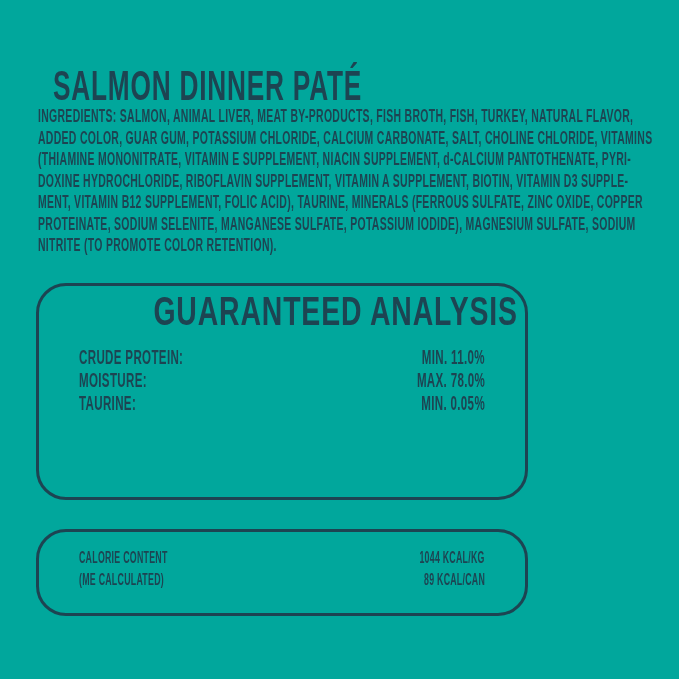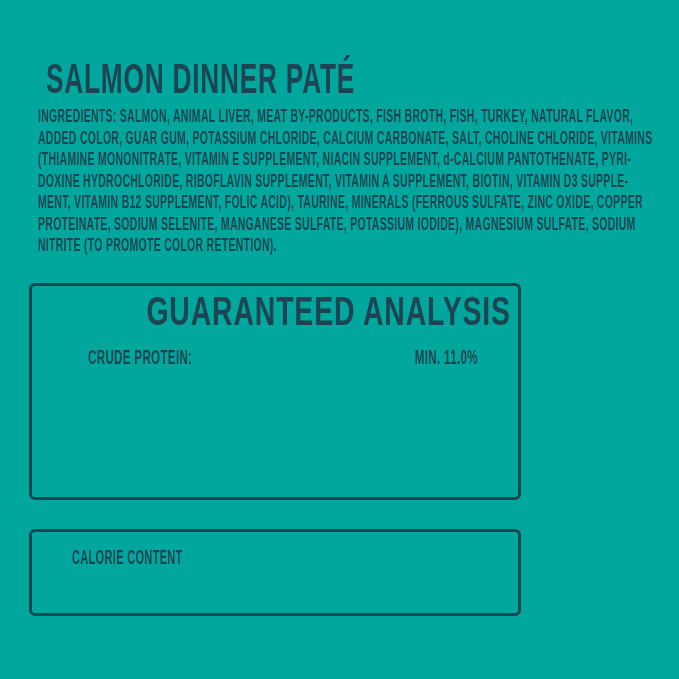--- a/index.html
+++ b/index.html
@@ -23,60 +23,60 @@
     letter-spacing: 0.03em;
   }
   .cond   { transform: scaleX(0.58); transform-origin: 0 50%; }
   .cond-r { transform: scaleX(0.58); transform-origin: 100% 50%; }
   .cond-c { transform: scaleX(0.71); transform-origin: 50% 50%; }
 
   .product-title {
     position: absolute;
     left: 38px;
     top: 49px;
-    margin: 8px;
+    margin: 15px;
     font-size: 43px;
     line-height: 43px;
     font-weight: 700;
   }
   .product-title .cond { transform: scaleX(0.61); }
 
   .ingredients {
     position: absolute;
     left: 38px;
     top: 106px;
   }
   .ing-line {
     height: 21.5px;
     line-height: 21.5px;
     font-size: 18px;
   }
 
   .panel {
     position: absolute;
-    left: 29px;
+    left: 36px;
     width: 492px;
     box-sizing: border-box;
     border: 3px solid #1D4452;
-    border-radius: 6px;
+    border-radius: 30px;
     background: transparent;
   }
   .ga-panel {
     top: 283px;
     height: 217px;
     padding: 0 40px;
   }
   .ga-heading {
     margin: 4px 0 0 0;
     text-align: center;
     font-size: 40px;
     line-height: 42px;
     font-weight: 700;
   }
-  .ga-rows { margin-top: 13px; margin-left: 16px; }
+  .ga-rows { margin-top: 13px; }
   .ga-row {
     height: 23.2px;
     font-size: 21px;
     line-height: 23.2px;
     display: flex;
     justify-content: space-between;
     align-items: center;
   }
   .ga-row .lbl { transform: scaleX(0.55); }
   .ga-row .val { transform: scaleX(0.55); }
@@ -84,21 +84,21 @@
   .cal-panel {
     top: 529px;
     height: 87px;
     padding: 15px 40px 0 40px;
     display: flex;
     justify-content: space-between;
   }
   .cal-line {
     height: 21.5px;
     line-height: 21.5px;
-    font-size: 20px;
+    font-size: 16px;
   }
   .cal-right { text-align: right; }
   .cal-left .cond  { transform: scaleX(0.55); }
   .cal-right .cond-r { transform: scaleX(0.55); }
 </style>
 </head>
 <body>
 
 <div class="label-root">
 
@@ -118,22 +118,35 @@
 
   <section class="panel ga-panel">
     <h2 class="ga-heading">
       <span class="cond-c">GUARANTEED ANALYSIS</span>
     </h2>
     <div class="ga-rows">
       <div class="ga-row">
         <span class="lbl cond">CRUDE PROTEIN:</span>
         <span class="val cond-r">MIN. 11.0%</span>
       </div>
+      <div class="ga-row">
+        <span class="lbl cond">MOISTURE:</span>
+        <span class="val cond-r">MAX. 78.0%</span>
+      </div>
+      <div class="ga-row">
+        <span class="lbl cond">TAURINE:</span>
+        <span class="val cond-r">MIN. 0.05%</span>
+      </div>
     </div>
   </section>
 
   <section class="panel cal-panel">
     <div class="cal-left">
       <div class="cal-line"><span class="cond">CALORIE CONTENT</span></div>
+      <div class="cal-line"><span class="cond">(ME CALCULATED)</span></div>
+    </div>
+    <div class="cal-right">
+      <div class="cal-line"><span class="cond-r">1044 KCAL/KG</span></div>
+      <div class="cal-line"><span class="cond-r">89 KCAL/CAN</span></div>
     </div>
   </section>
 
 </div>
 
 </body></html>

